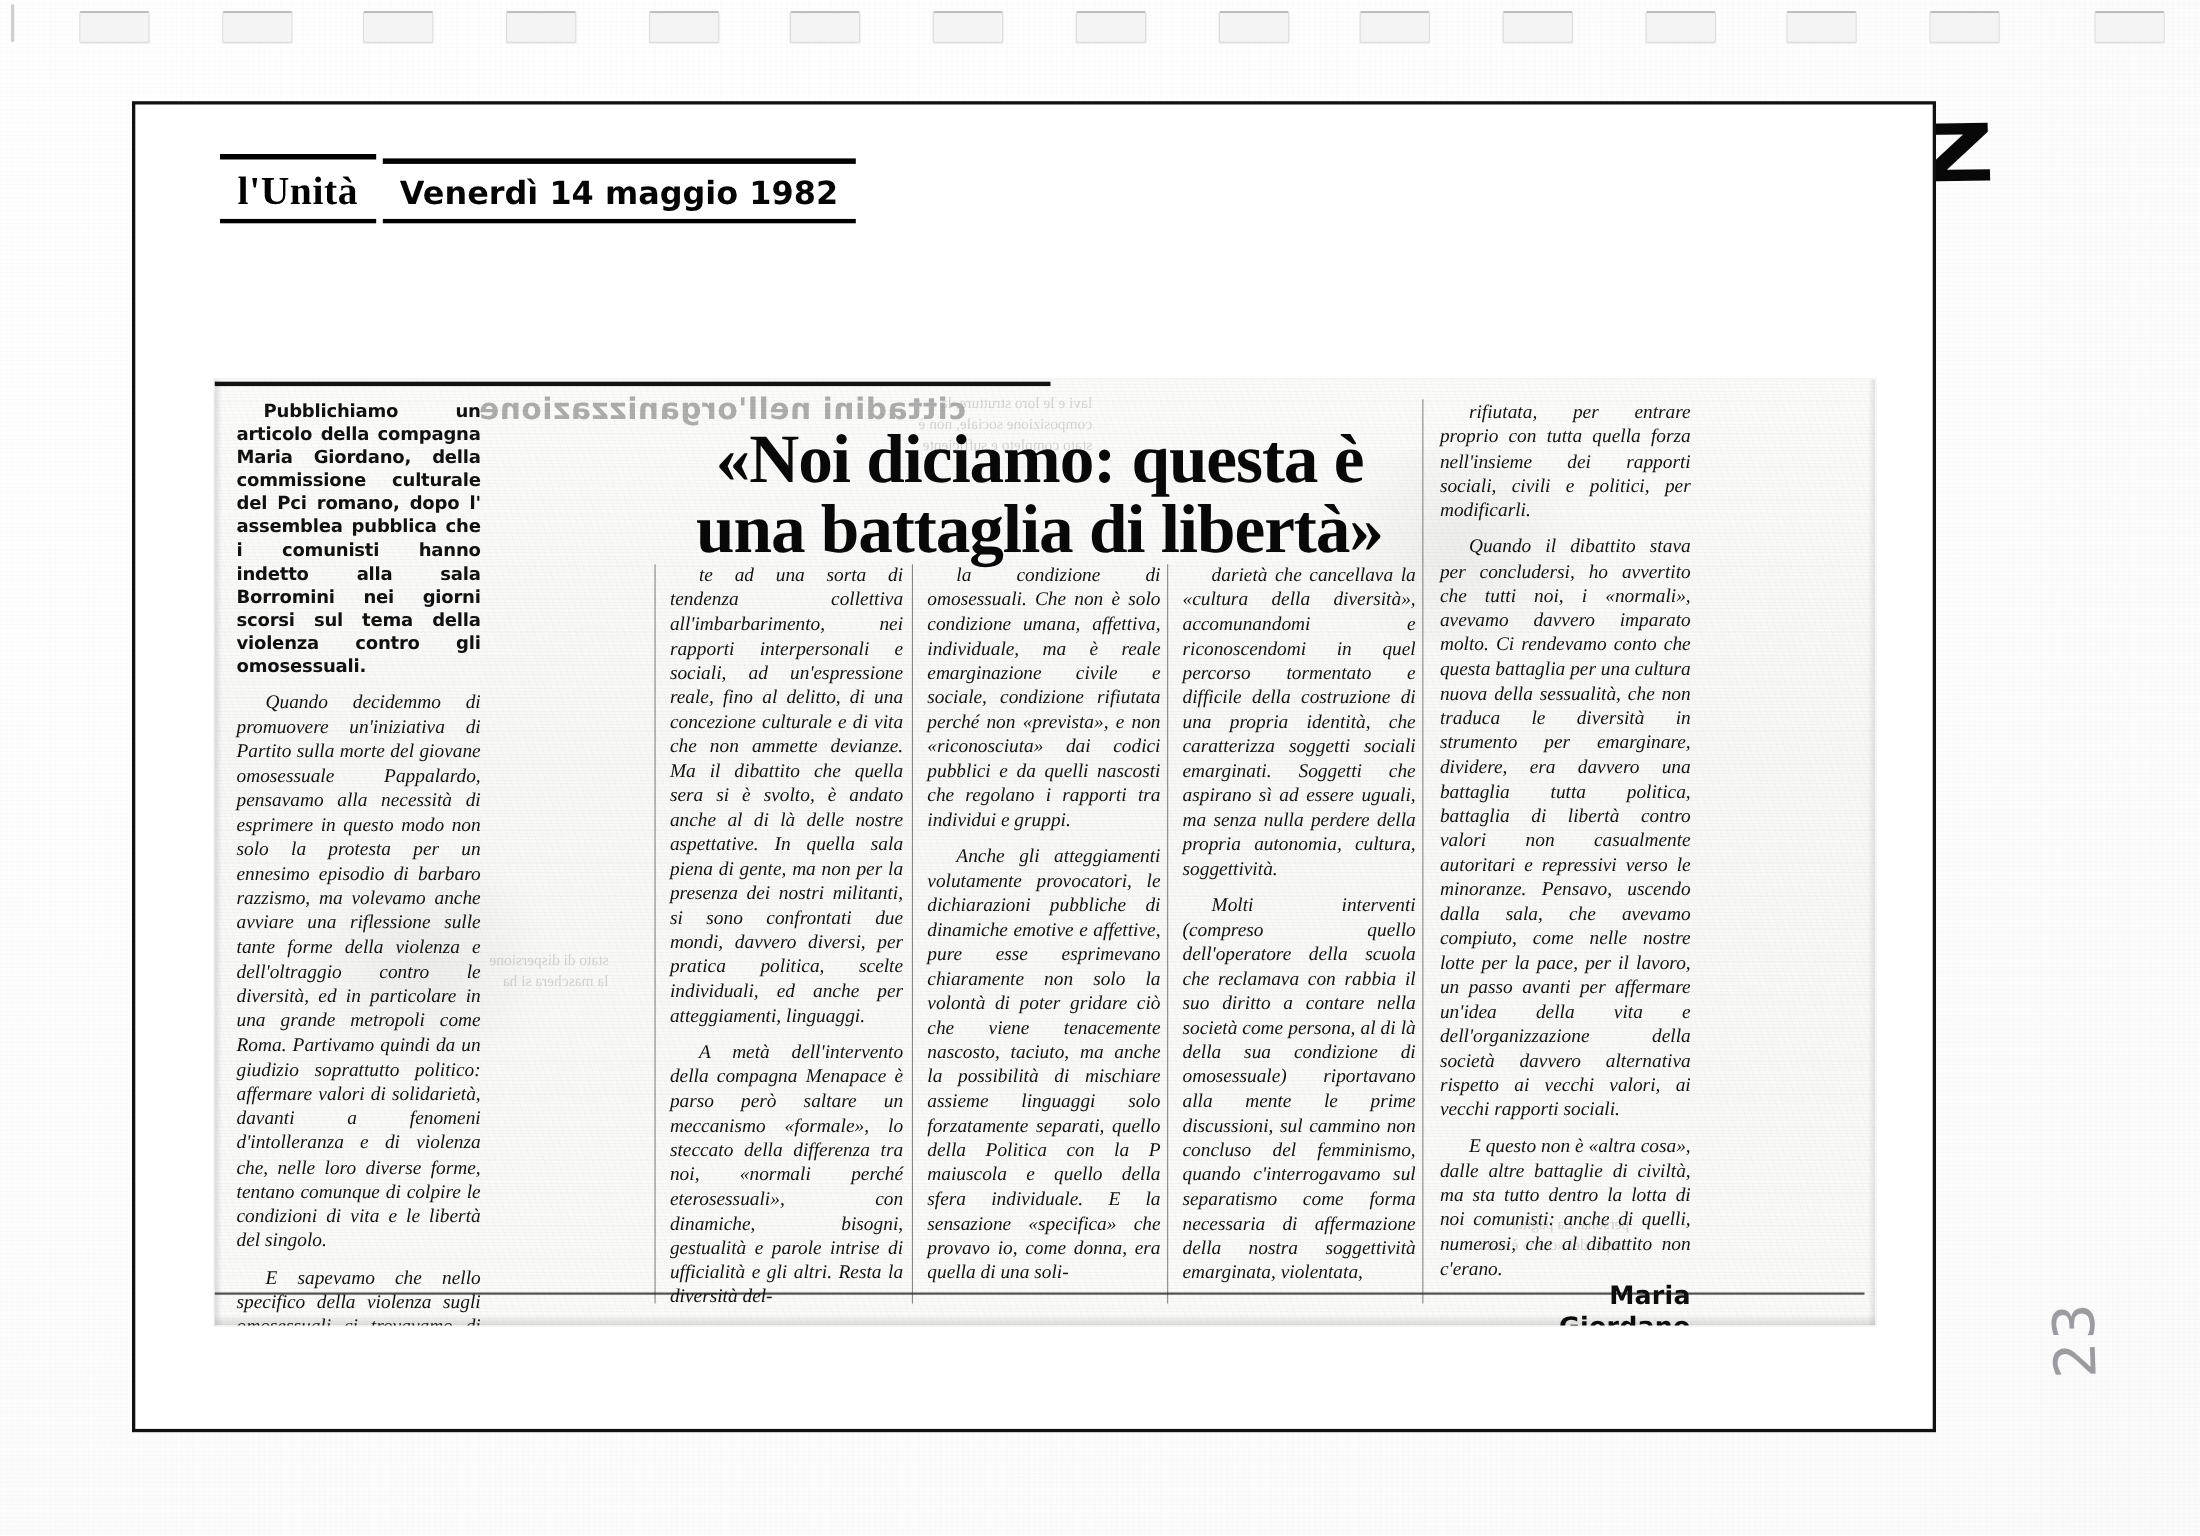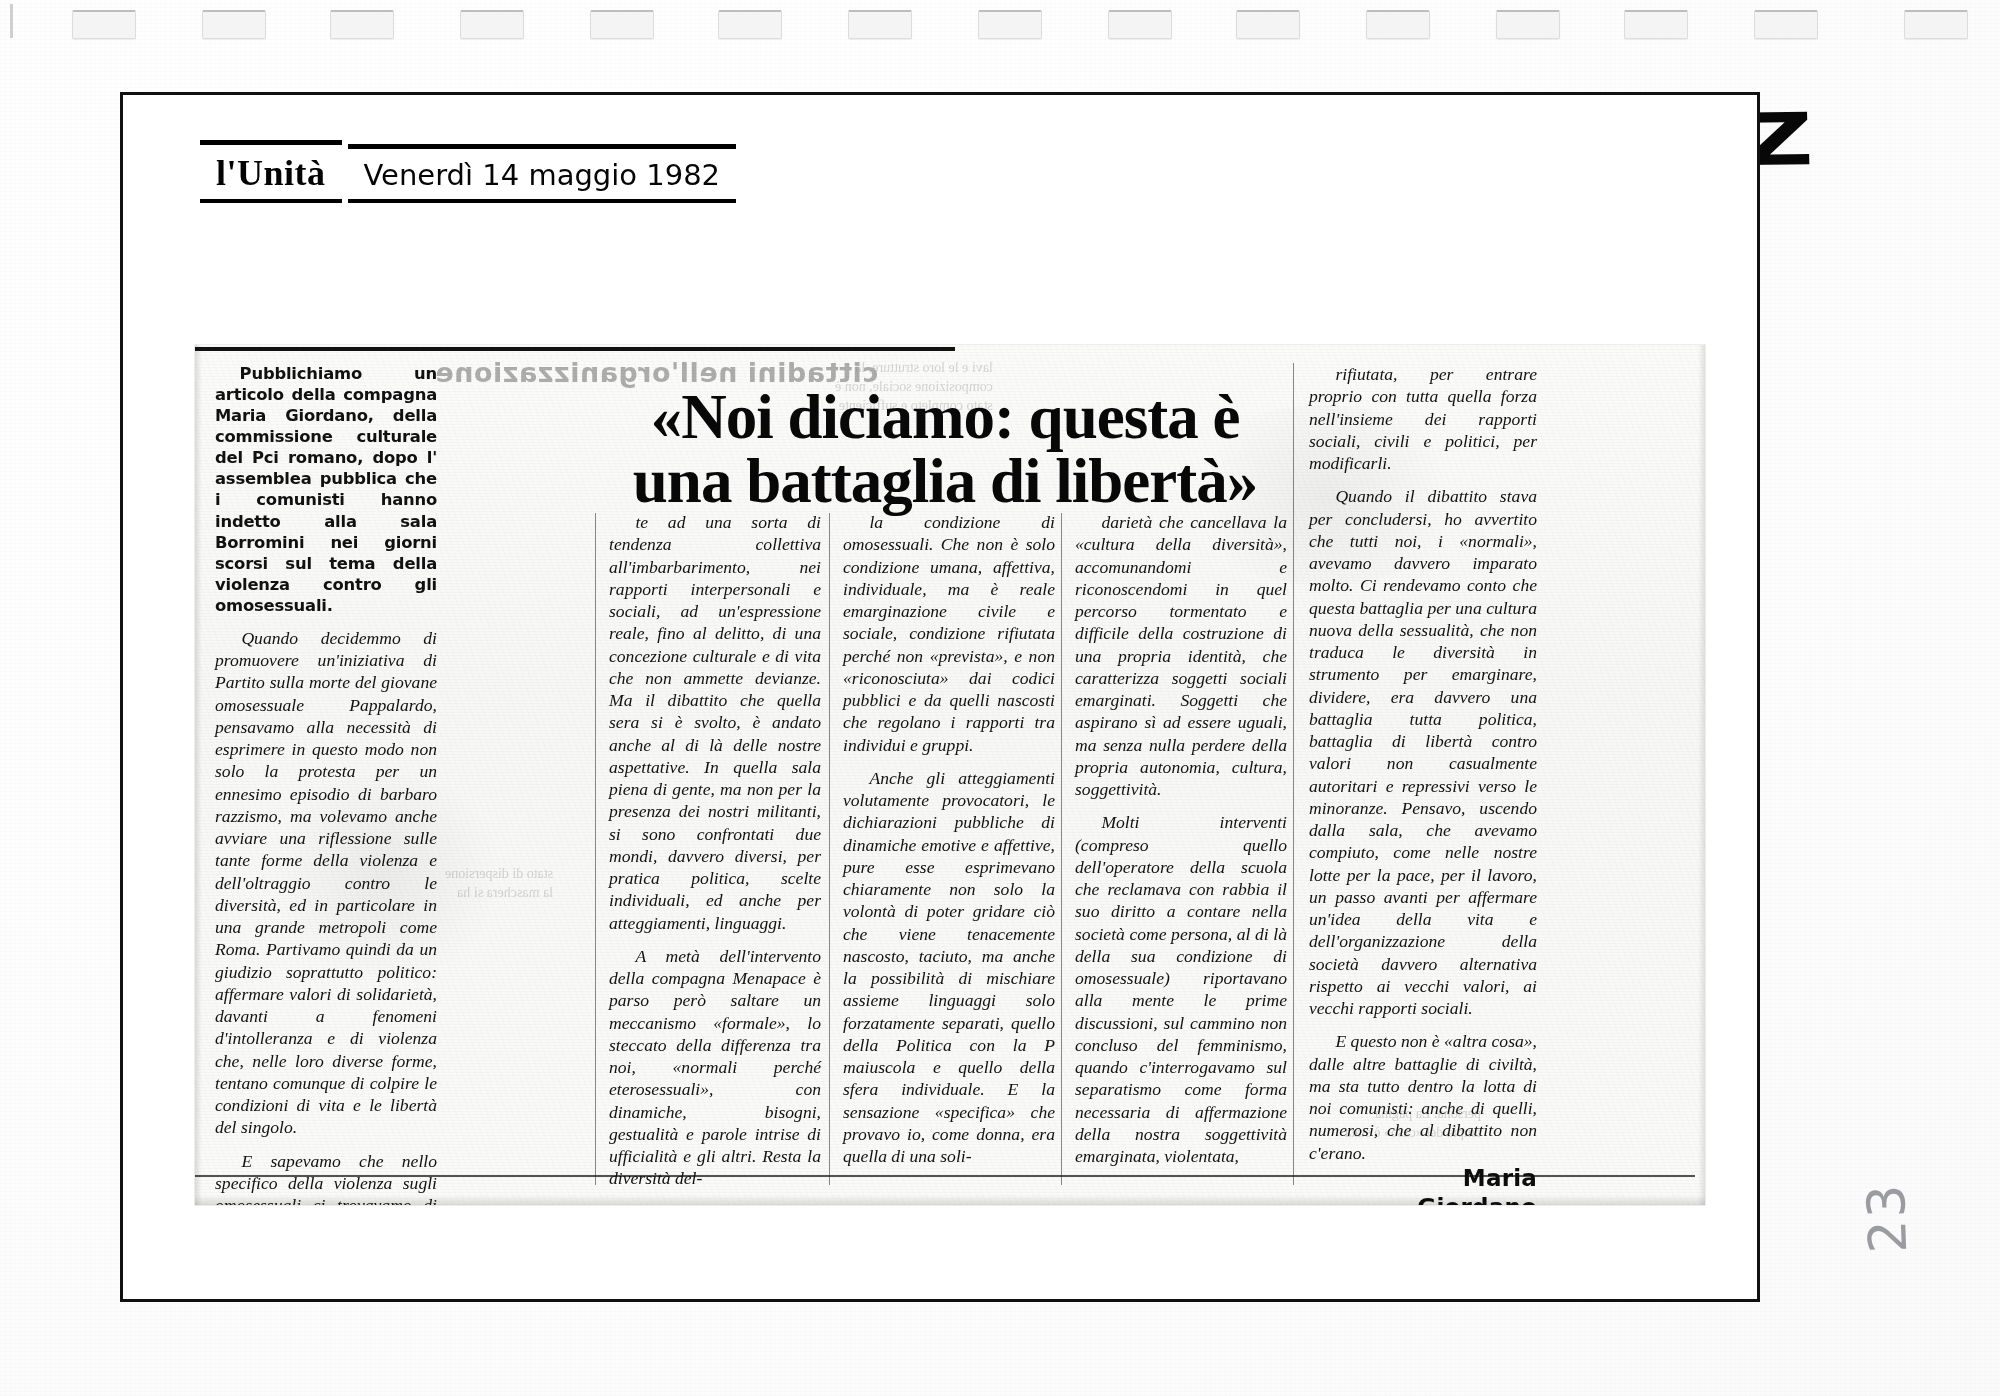--- a/index.html
+++ b/index.html
@@ -62,21 +62,21 @@
     filter:contrast(1.1);
   }
   .mh-box.logo{ margin-right:6px; }
   .mh-logo{
     font-family:"Liberation Serif", serif;
     font-weight:700;font-size:36px;letter-spacing:.5px;color:#0d0d0d;
     white-space:nowrap;line-height:1.05;
   }
   .mh-date{
     font-family:"DejaVu Sans", sans-serif;
-    font-weight:400;font-size:29px;color:#101010;white-space:nowrap;
+    font-weight:700;font-size:29px;color:#101010;white-space:nowrap;
     line-height:1.15;
   }
 
   
   .handwriting{
     position:absolute;
     font-family:"DejaVu Sans", sans-serif;
     color:#5d5d68;
     letter-spacing:5px;
     transform:rotate(-4deg);

